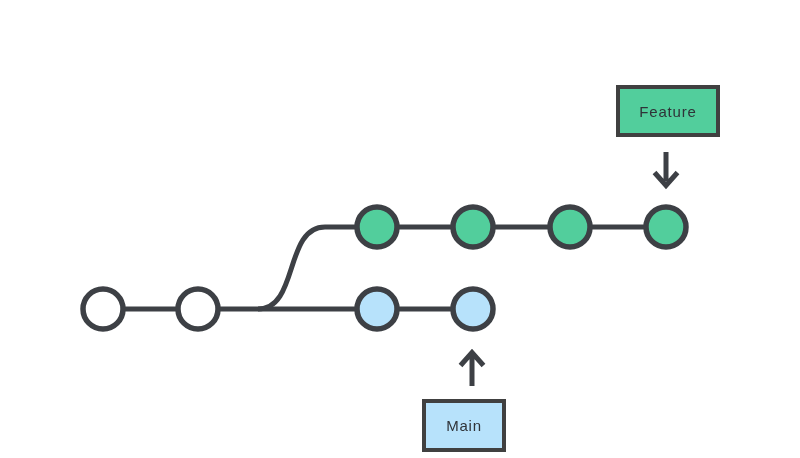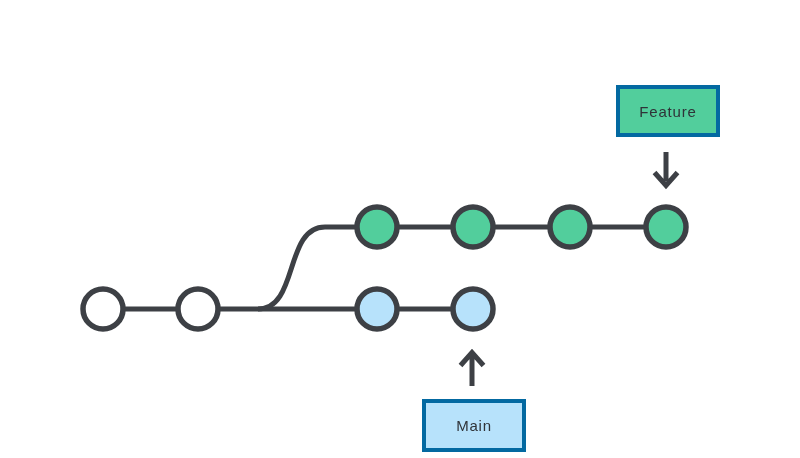--- a/index.html
+++ b/index.html
@@ -50,38 +50,38 @@
     stroke: #3d4045;
     stroke-width: 5;
     stroke-linejoin: miter;
   }
 
   .label-box {
     position: absolute;
     display: flex;
     align-items: center;
     justify-content: center;
-    border: 4px solid #0369a1;
+    border: 4px solid #404040;
     font-size: 15px;
     letter-spacing: 0.8px;
     color: #2f3338;
   }
 
   .feature-box {
     left: 616px;
     top: 85px;
     width: 104px;
     height: 52px;
     background: #52ce9c;
   }
 
   .main-box {
     left: 422px;
     top: 399px;
-    width: 104px;
+    width: 84px;
     height: 53px;
     background: #b7e2fb;
   }
 </style>
 </head>
 <body>
 
 <div class="stage">
 
 

